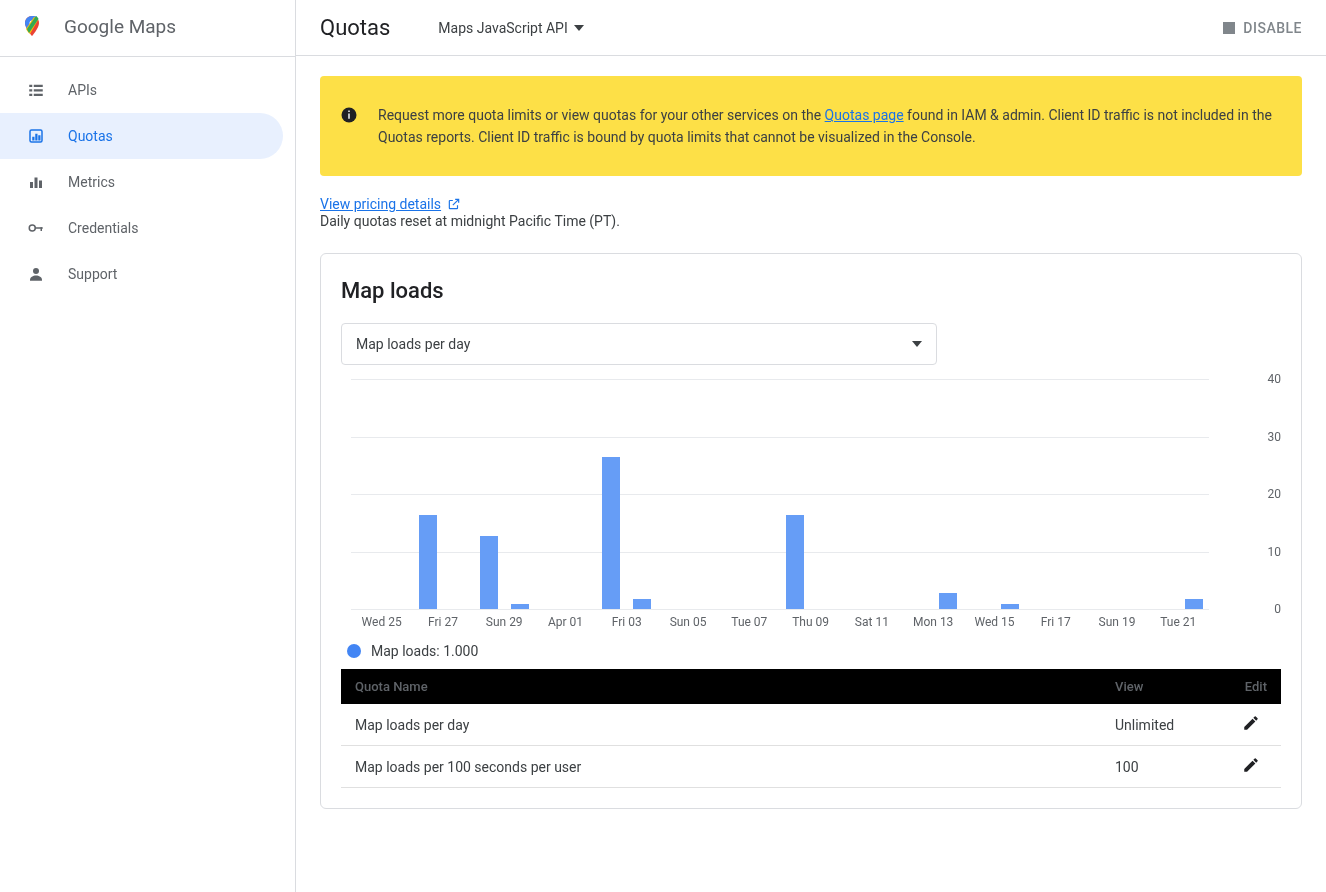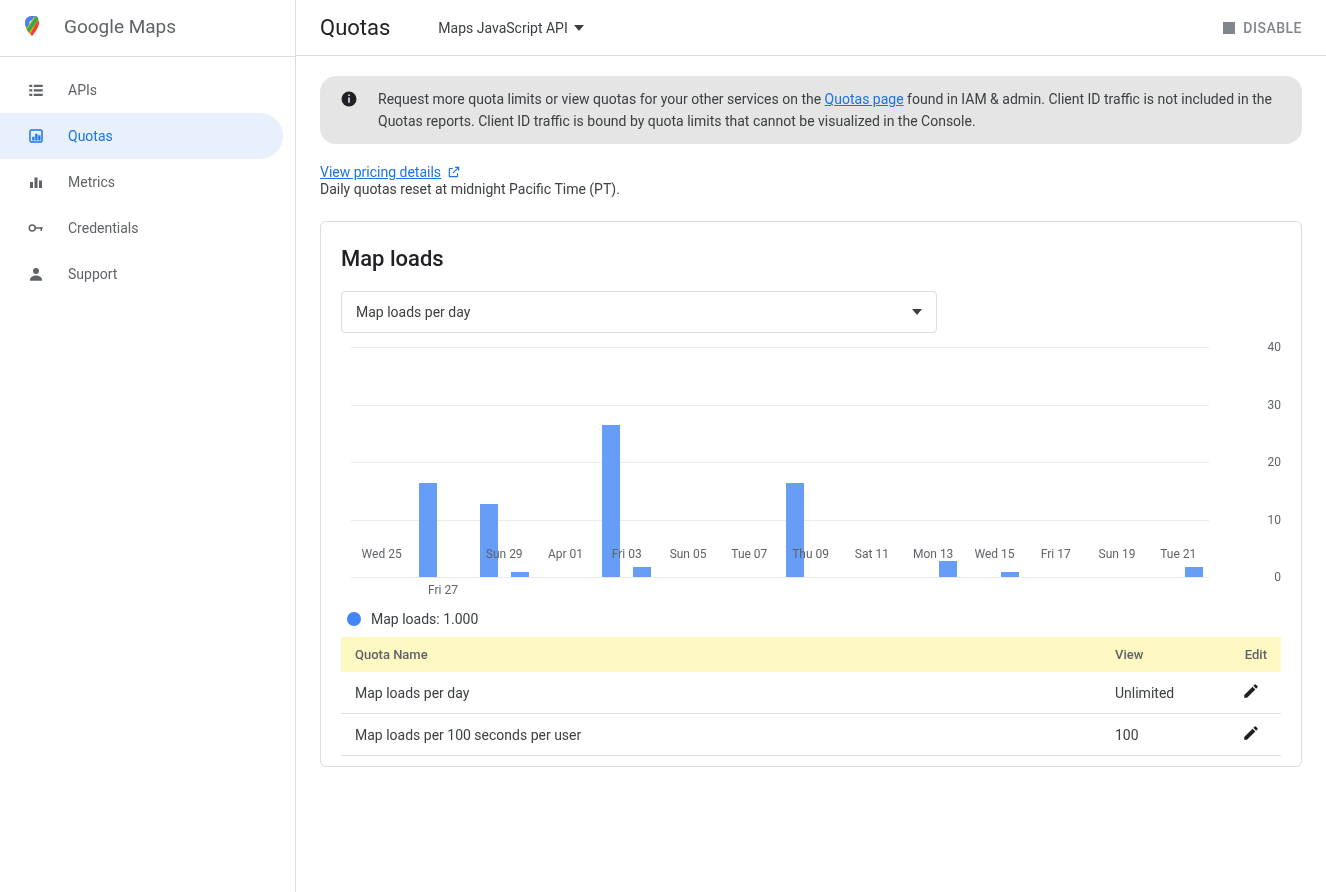--- a/index.html
+++ b/index.html
@@ -15,45 +15,45 @@
 .nav-item .icon { width: 24px; display: flex; justify-content: center; margin-right: 20px; }
 .main { flex: 1; display: flex; flex-direction: column; overflow: hidden; }
 .toolbar { display: flex; align-items: center; justify-content: space-between; height: 56px; padding: 0 24px; border-bottom: 1px solid #dadce0; }
 .toolbar-left { display: flex; align-items: center; }
 .page-title { font-size: 22px; font-weight: 400; margin-right: 48px; }
 .api-selector { display: flex; align-items: center; font-size: 14px; color: #3c4043; cursor: pointer; }
 .api-selector .caret { margin-left: 6px; }
 .disable-btn { display: flex; align-items: center; color: #80868b; font-size: 14px; letter-spacing: .5px; cursor: pointer; font-weight: 500; }
 .disable-btn .sq { width: 12px; height: 12px; background: #80868b; margin-right: 8px; }
 .content { padding: 20px 24px; overflow-y: auto; flex: 1; }
-.banner { background: #e5e5e5; border-radius: 16px; padding: 12px 20px; display: flex; align-items: flex-start; margin-bottom: 18px; }
+.banner { background: #fde047; border-radius: 4px; padding: 28px 20px; display: flex; align-items: flex-start; margin-bottom: 18px; }
 .banner .info-icon { margin-right: 20px; margin-top: 2px; flex-shrink: 0; }
 .banner-text { font-size: 14px; line-height: 22px; color: #3c4043; }
 .banner-text a { color: #1a73e8; text-decoration: underline; }
 .link-row { }
 .link-row a { color: #1a73e8; text-decoration: underline; font-size: 14px; display: inline-flex; align-items: center; }
 .link-row .ext { margin-left: 6px; }
 .reset-note { font-size: 14px; color: #3c4043; margin-bottom: 24px; }
-.card { border: 1px solid #dadce0; border-radius: 6px; padding: 24px 20px 10px 20px; }
+.card { border: 1px solid #dadce0; border-radius: 6px; padding: 24px 20px 20px 20px; }
 .card-title { font-size: 22px; font-weight: 500; margin-bottom: 20px; }
 .select { border: 1px solid #dadce0; border-radius: 4px; height: 42px; width: 596px; display: flex; align-items: center; justify-content: space-between; padding: 0 14px; font-size: 14px; color: #3c4043; cursor: pointer; margin-bottom: 14px; }
 .chart-wrap { position: relative; height: 250px; margin-bottom: 14px; }
 .chart-y { position: absolute; right: 0; top: 0; height: 230px; display: flex; flex-direction: column; justify-content: space-between; align-items: flex-end; font-size: 12px; color: #5f6368; width: 72px; }
 .chart-y div { height: 0; line-height: 0; position: relative; }
 .chart-grid { position: absolute; left: 10px; right: 72px; top: 0; height: 230px; }
 .gridline { position: absolute; left: 0; right: 0; border-top: 1px solid #e8eaed; }
 .chart-bars { position: absolute; left: 10px; right: 72px; bottom: 20px; height: 210px; display: flex; align-items: flex-end; }
 .bar-slot { flex: 1; display: flex; justify-content: center; align-items: flex-end; }
 .bar { width: 18px; background: #669df6; }
 .chart-xlabels { position: absolute; left: 10px; right: 72px; bottom: 0; display: flex; }
 .xlabel { flex: 1; text-align: center; font-size: 12px; color: #5f6368; white-space: nowrap; }
 .legend { display: flex; align-items: center; font-size: 14px; color: #3c4043; margin-bottom: 10px; padding-left: 6px; }
 .legend .dot { width: 14px; height: 14px; border-radius: 50%; background: #4285f4; margin-right: 10px; }
 .table { width: 100%; border-collapse: collapse; }
-.table th { background: #fef9c3; text-align: left; font-size: 13px; color: #5f6368; font-weight: 500; padding: 10px 14px; }
+.table th { background: #000000; text-align: left; font-size: 13px; color: #5f6368; font-weight: 500; padding: 10px 14px; }
 .table th.right, .table td.right { text-align: right; }
 .table th.center, .table td.center { text-align: center; }
 .table td { padding: 10px 14px; font-size: 14px; color: #3c4043; border-bottom: 1px solid #e0e0e0; }
 .edit-col { width: 60px; }
 .limit-col { width: 120px; }
 svg { display: block; }
 </style>
 </head>
 <body>
 
@@ -246,21 +246,21 @@
               <div class="bar-slot"></div>
               <div class="bar-slot"></div>
               <div class="bar-slot"></div>
               <div class="bar-slot"></div>
               <div class="bar-slot">
                 <div class="bar" style="height: 10.5px;"></div>
               </div>
             </div>
           <div class="chart-xlabels" id="chart-x">
               <div class="xlabel" style="flex: 2 1 0%;">Wed 25</div>
-              <div class="xlabel" style="flex: 2 1 0%; margin-top: 36px;">Fri 27</div>
+              <div class="xlabel" style="flex: 2 1 0%;">Fri 27</div>
               <div class="xlabel" style="flex: 2 1 0%;">Sun 29</div>
               <div class="xlabel" style="flex: 2 1 0%;">Apr 01</div>
               <div class="xlabel" style="flex: 2 1 0%;">Fri 03</div>
               <div class="xlabel" style="flex: 2 1 0%;">Sun 05</div>
               <div class="xlabel" style="flex: 2 1 0%;">Tue 07</div>
               <div class="xlabel" style="flex: 2 1 0%;">Thu 09</div>
               <div class="xlabel" style="flex: 2 1 0%;">Sat 11</div>
               <div class="xlabel" style="flex: 2 1 0%;">Mon 13</div>
               <div class="xlabel" style="flex: 2 1 0%;">Wed 15</div>
               <div class="xlabel" style="flex: 2 1 0%;">Fri 17</div>

